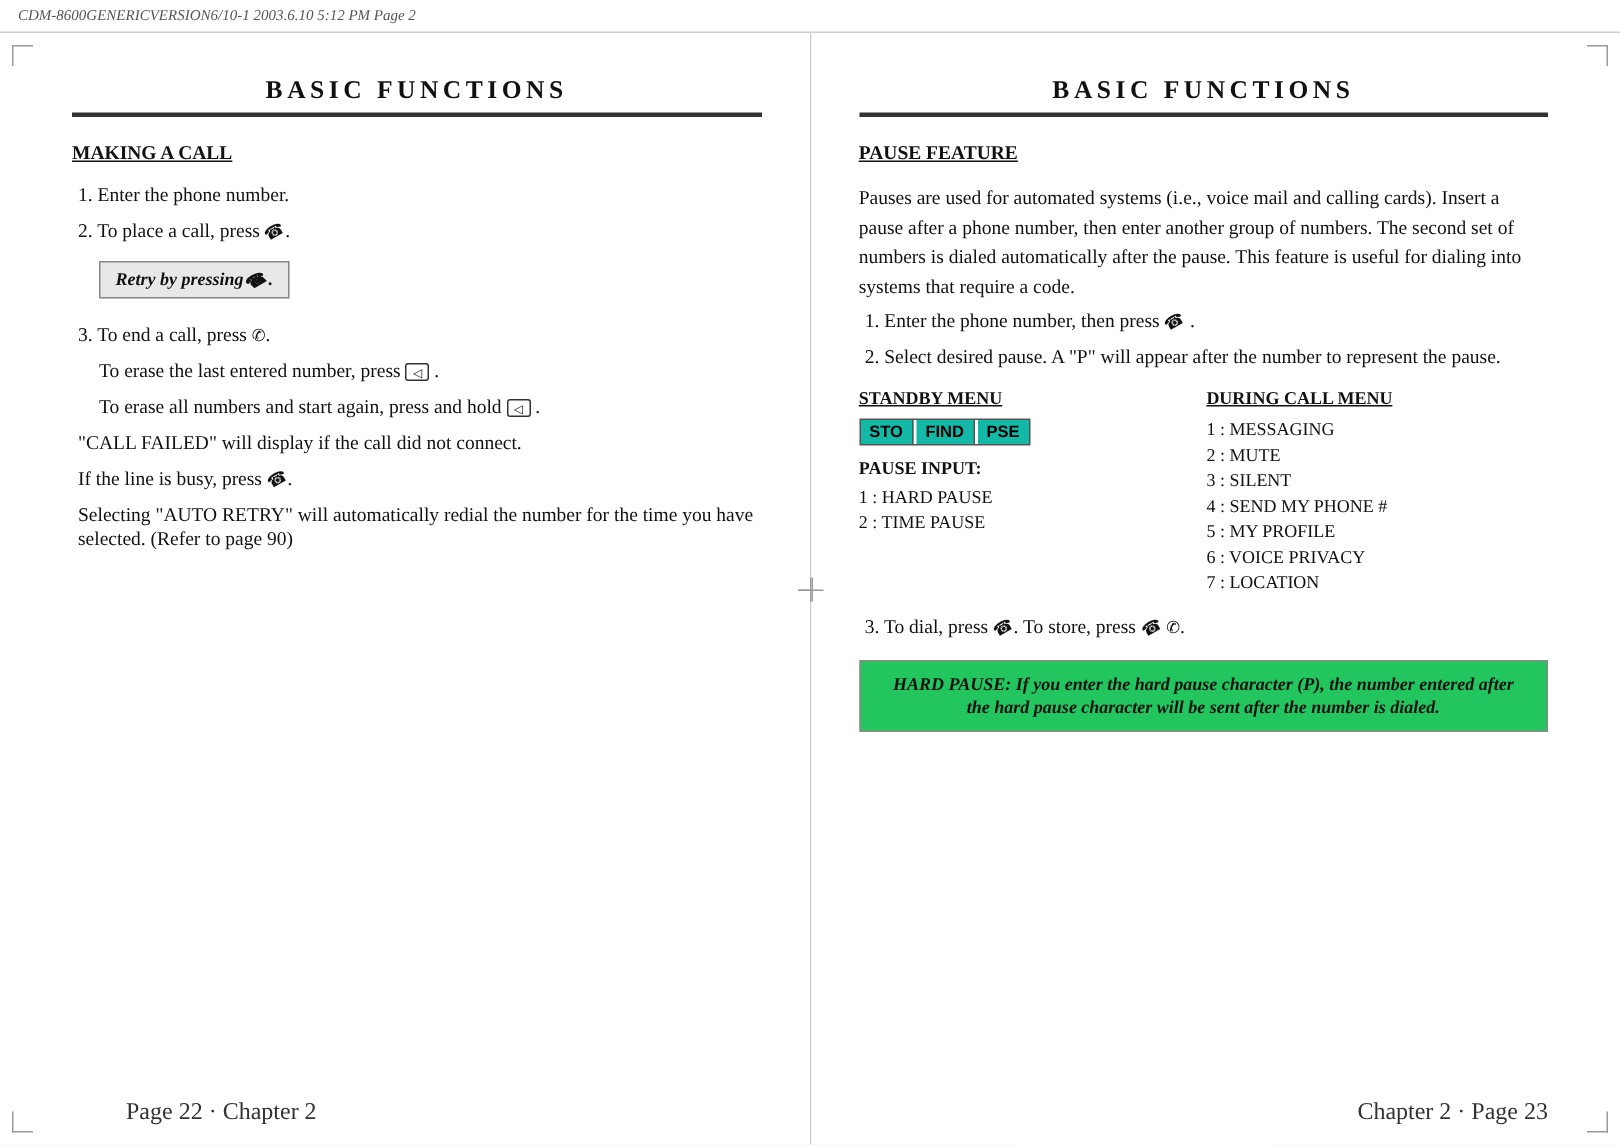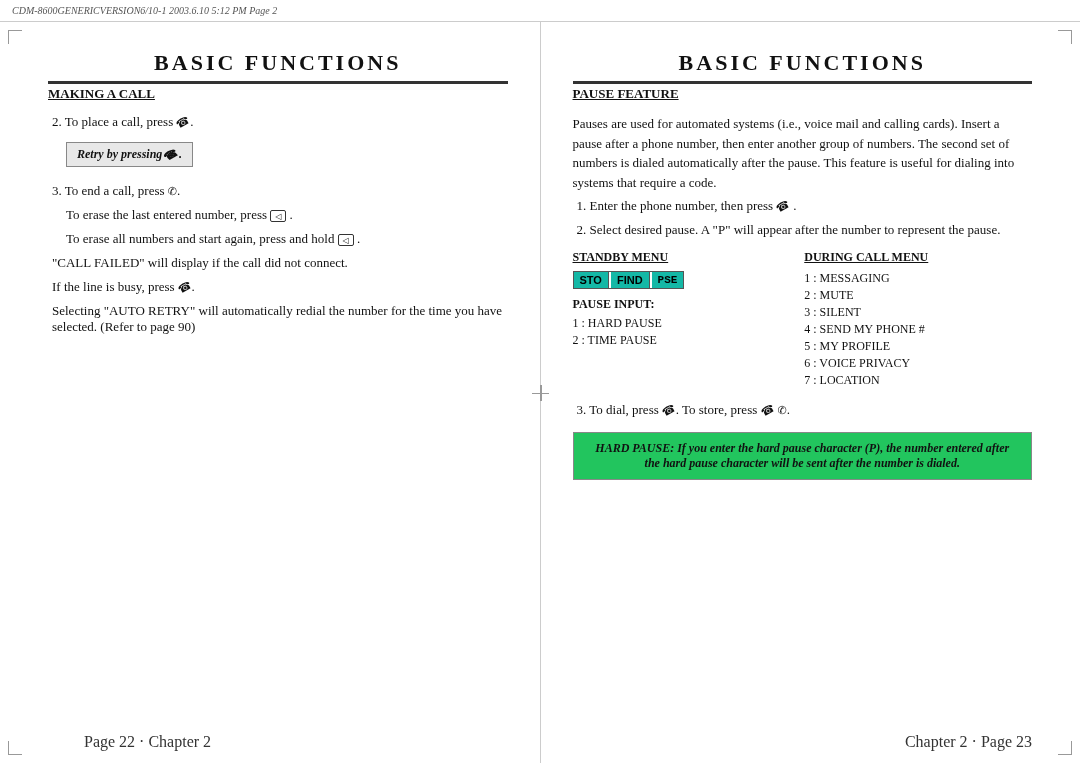--- a/index.html
+++ b/index.html
@@ -80,28 +80,28 @@
     .cross-mark::after {
       content: '';
       position: absolute;
       left: 50%; top: 0; bottom: 0;
       width: 1px;
       background: #999;
     }
 
     
     .section-title {
-      font-size: 22px;
+      font-size: 17px;
       font-weight: bold;
       text-align: center;
       letter-spacing: 3px;
       text-transform: uppercase;
       border-bottom: 3px solid #333;
       padding-bottom: 5px;
-      margin-bottom: 2px;
+      margin-bottom: 16px;
     }
 
     
     .sub-heading {
       font-size: 13px;
       font-weight: bold;
       text-transform: uppercase;
       text-decoration: underline;
       margin-bottom: 12px;
     }
@@ -193,21 +193,21 @@
 
     .menu-btn {
       border: none;
       border-right: 1px solid #555;
       padding: 2px 6px;
       font-size: 11px;
       font-weight: bold;
       background: #14b8a6;
       cursor: pointer;
     }
-    .menu-btn:last-child { border-right: none; font-family: Liberation Mono, monospace; }
+    .menu-btn:last-child { border-right: none; }
 
     .menu-list {
       list-style: none;
       font-size: 12px;
     }
     .menu-list li {
       margin-bottom: 2px;
     }
 
     .pause-input-label {
@@ -241,20 +241,23 @@
   <div class="left-page">
     <div class="corner-mark tl"></div>
     <div class="corner-mark bl"></div>
 
     <div class="cross-mark" style="position:absolute; right:-8px; top:50%; transform:translateY(-50%);"></div>
 
     <div class="section-title">BASIC FUNCTIONS</div>
 
     <div class="sub-heading">MAKING A CALL</div>
 
+    <div class="num-item">
+      <span>1. Enter the phone number.</span>
+    </div>
 
     <div class="num-item">
       <span>2. To place a call, press</span>
       <span class="phone-icon">☎</span>.
     </div>
 
     <div style="margin: 6px 0 8px 18px;">
       <div class="highlight-box">
         <span>Retry by pressing</span>
         <span class="phone-icon">☎</span>.

